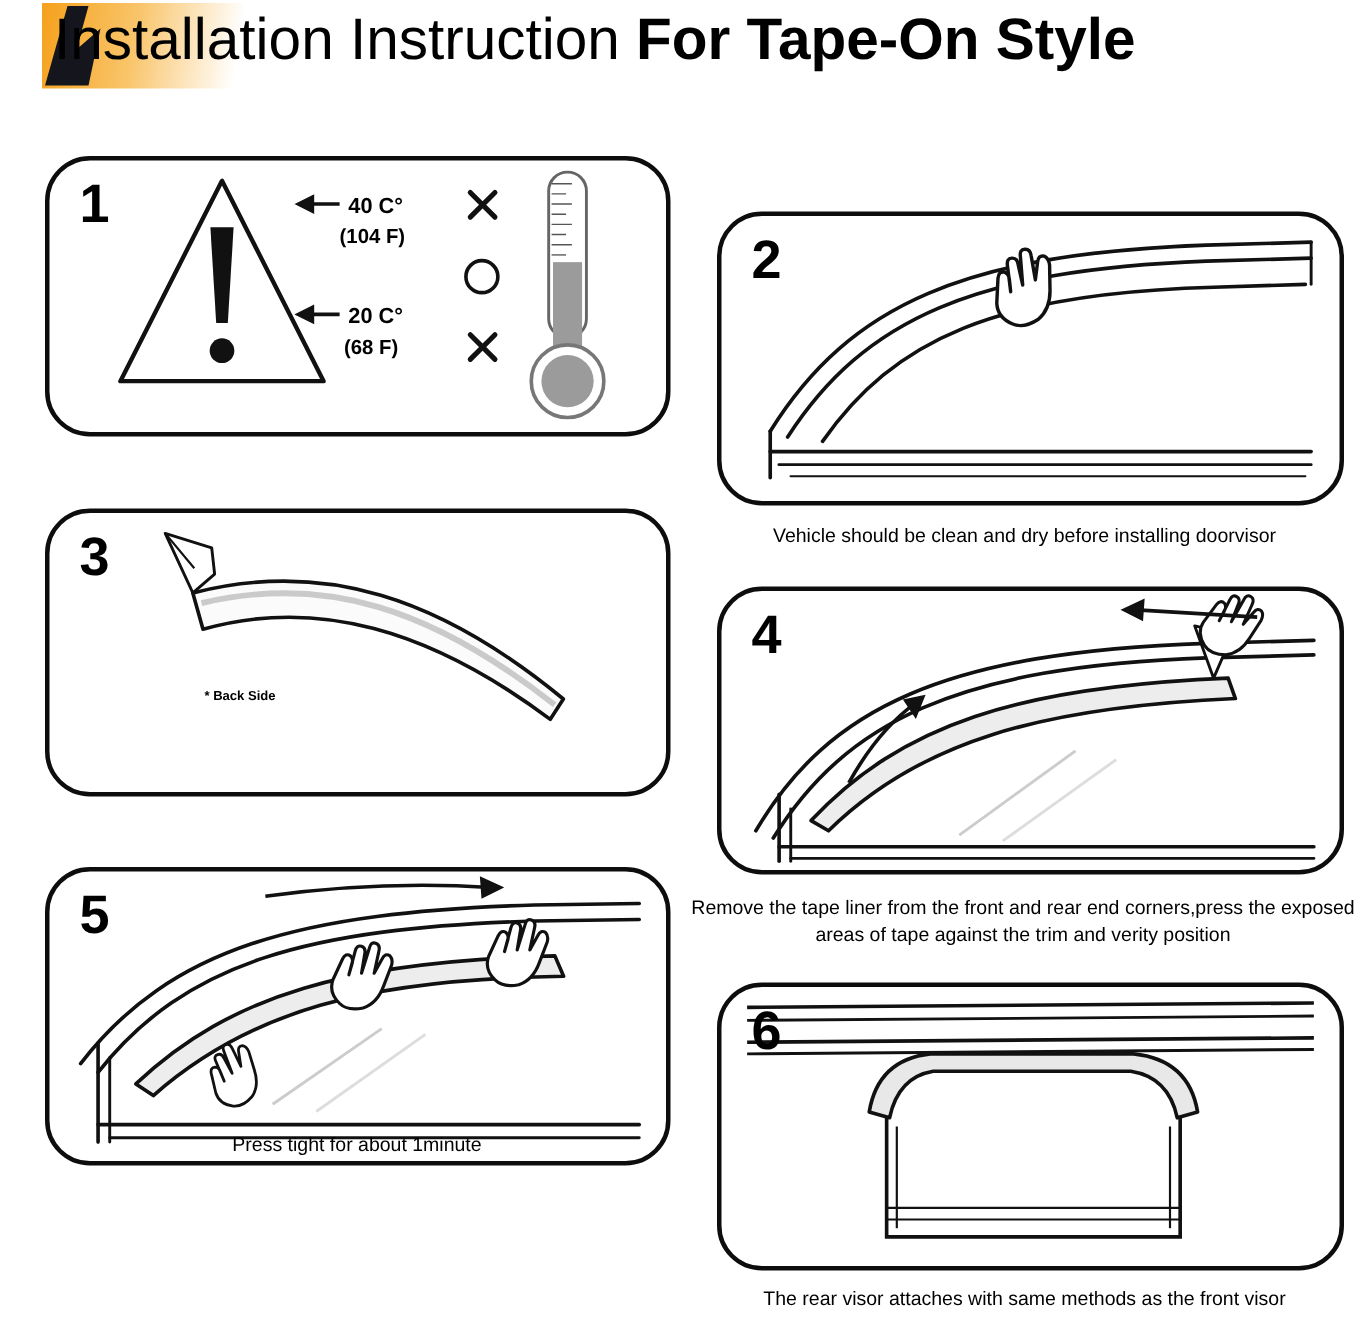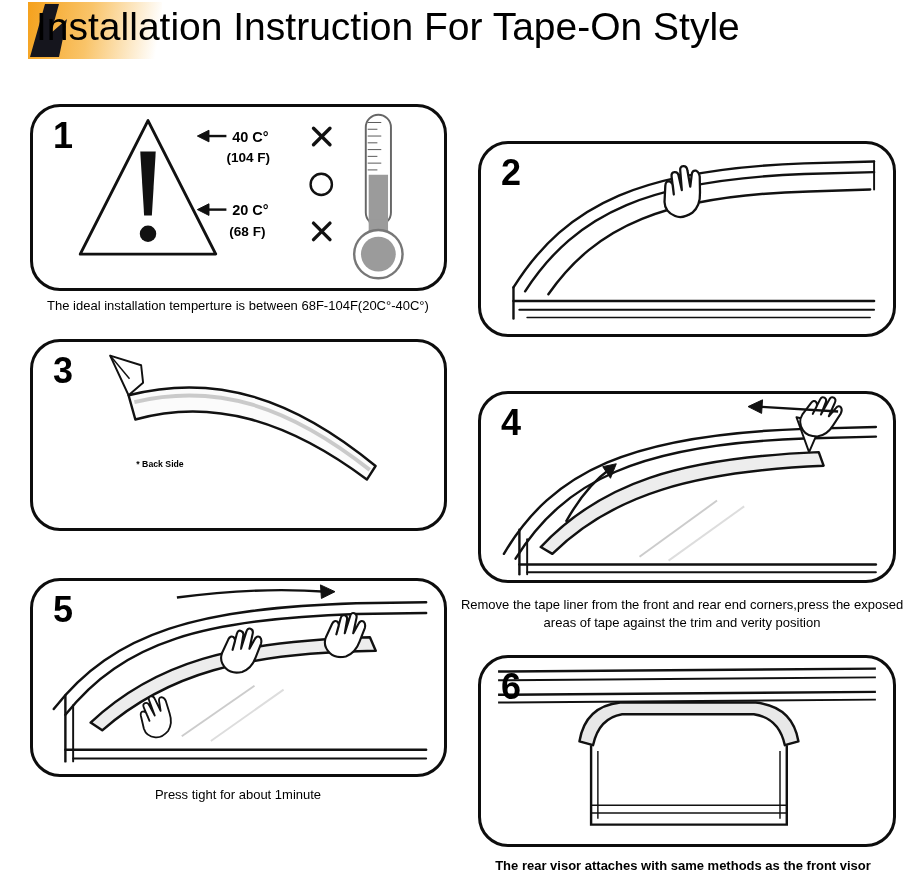--- a/index.html
+++ b/index.html
@@ -7,41 +7,41 @@
   body { font-family:"Liberation Sans", sans-serif; color:#000; }
   .page { position:relative; width:904px; height:879px; background:#fff; overflow:hidden; }
 
   
   .logo { position:absolute; left:28px; top:2px; width:134px; height:57px;
           background:linear-gradient(100deg,#f5a11c 0%,#f9c express 0,#f9c469 45%,#ffffff 95%);
           background:linear-gradient(100deg,#f5a11c 0%,#f9c469 45%,#ffffff 95%); }
   .logo svg { position:absolute; left:0; top:0; }
   .title { position:absolute; left:36px; top:5px; font-size:39px; font-weight:400;
            white-space:nowrap; letter-spacing:0; z-index:2; }
-  .title .bold { font-weight:400; }
+  .title .bold { font-weight:700; }
 
   
   .panel { position:absolute; border:3px solid #0d0d0d; border-radius:30px; background:#fff; }
   .panel svg.art { position:absolute; left:0; top:0; width:100%; height:100%; }
   .num { position:absolute; left:20px; top:8px; font-size:36px; font-weight:700; z-index:2; }
 
   .p1{left:30px;top:104px;width:417px;height:187px}
   .p2{left:478px;top:141px;width:418px;height:196px}
   .p3{left:30px;top:339px;width:417px;height:192px}
   .p4{left:478px;top:391px;width:418px;height:192px}
   .p5{left:30px;top:578px;width:417px;height:199px}
   .p6{left:478px;top:655px;width:418px;height:192px}
 
   .caption { position:absolute; font-size:13px; text-align:center; line-height:1.35; }
   .c1{left:18px;top:297px;width:440px}
   .c2{left:462px;top:348px;width:442px}
   .c3{left:18px;top:540px;width:440px}
   .c4{left:460px;top:596px;width:444px;font-weight:400}
-  .c5{left:18px;top:786px;width:440px}
-  .c6{left:462px;top:857px;width:442px;font-weight:700}
+  .c5{left:18px;top:754px;width:440px}
+  .c6{left:462px;top:857px;width:442px;font-weight:400}
 
   svg text { font-family:"Liberation Sans", sans-serif; fill:#000; }
 </style>
 </head>
 <body>
 
 <div class="page">
 
   <svg width="0" height="0" style="position:absolute" aria-hidden="true">
     <symbol id="hand" viewBox="0 0 44 46">
@@ -99,38 +99,38 @@
             <line x1="342" y1="65" x2="352" y2="65"></line>
         </g>
         <rect x="343" y="70" width="20" height="50" fill="#9b9b9b"></rect>
         <rect x="343" y="116" width="20" height="16" fill="#9b9b9b"></rect>
         <circle cx="353" cy="152" r="25" fill="#fff" stroke="#777" stroke-width="2.5"></circle>
         <circle cx="353" cy="152" r="18" fill="#9b9b9b"></circle>
       </g>
     </svg>
     <span class="num">1</span>
   </section>
-  <p class="caption c1">The ideal installation temperture is between 68F-104F(20C°-40C°)</p>
 
   <section class="panel p2">
     <svg class="art" viewBox="0 0 418 196">
       <g stroke="#111" fill="none" stroke-width="2.5" stroke-linecap="round">
         <path d="M30,148 C85,60 165,26 330,20 L402,18"></path>
         <path d="M42,152 C95,70 172,37 330,31 L402,29"></path>
         <path d="M66,155 C115,85 185,53 335,49 L398,47"></path>
         <line x1="30" y1="162" x2="402" y2="162"></line>
         <line x1="36" y1="171" x2="402" y2="171" stroke-width="2"></line>
         <line x1="44" y1="179" x2="398" y2="179" stroke-width="1.5"></line>
         <line x1="30" y1="148" x2="30" y2="180"></line>
         <line x1="402" y1="18" x2="402" y2="47" stroke-width="2"></line>
       </g>
       <use href="#hand" width="54" height="54" transform="translate(176,22) rotate(-22 27 27)"></use>
     </svg>
     <span class="num">2</span>
   </section>
+  <p class="caption c2">Vehicle should be clean and dry before installing doorvisor</p>
 
   <section class="panel p3">
     <svg class="art" viewBox="0 0 417 192">
       <g>
         <path d="M95,55 C185,32 265,58 350,128 L341,142 C258,80 180,58 102,80 Z" fill="#fbfbfb" stroke="#111" stroke-width="2.5" stroke-linejoin="round"></path>
         <path d="M101,62 C186,42 260,66 344,132" fill="none" stroke="#aaa" stroke-width="4" opacity="0.6"></path>
         <g>
           <path d="M95,55 L76,14 L108,24 L110,42 Z" fill="#fff" stroke="#111" stroke-width="2" stroke-linejoin="round"></path>
           <path d="M76,14 L96,38" fill="none" stroke="#111" stroke-width="1.5"></path>
         </g>

